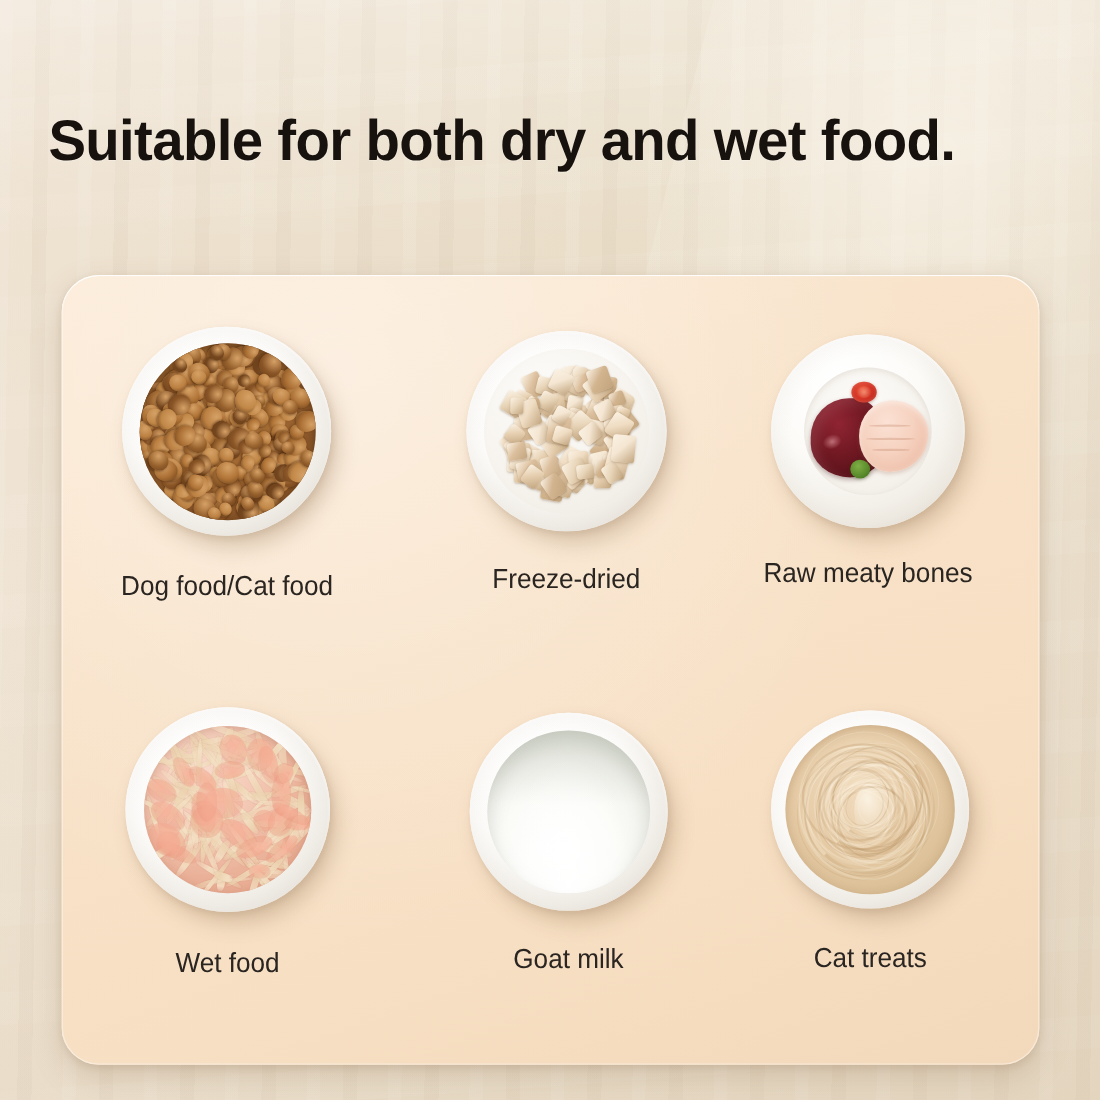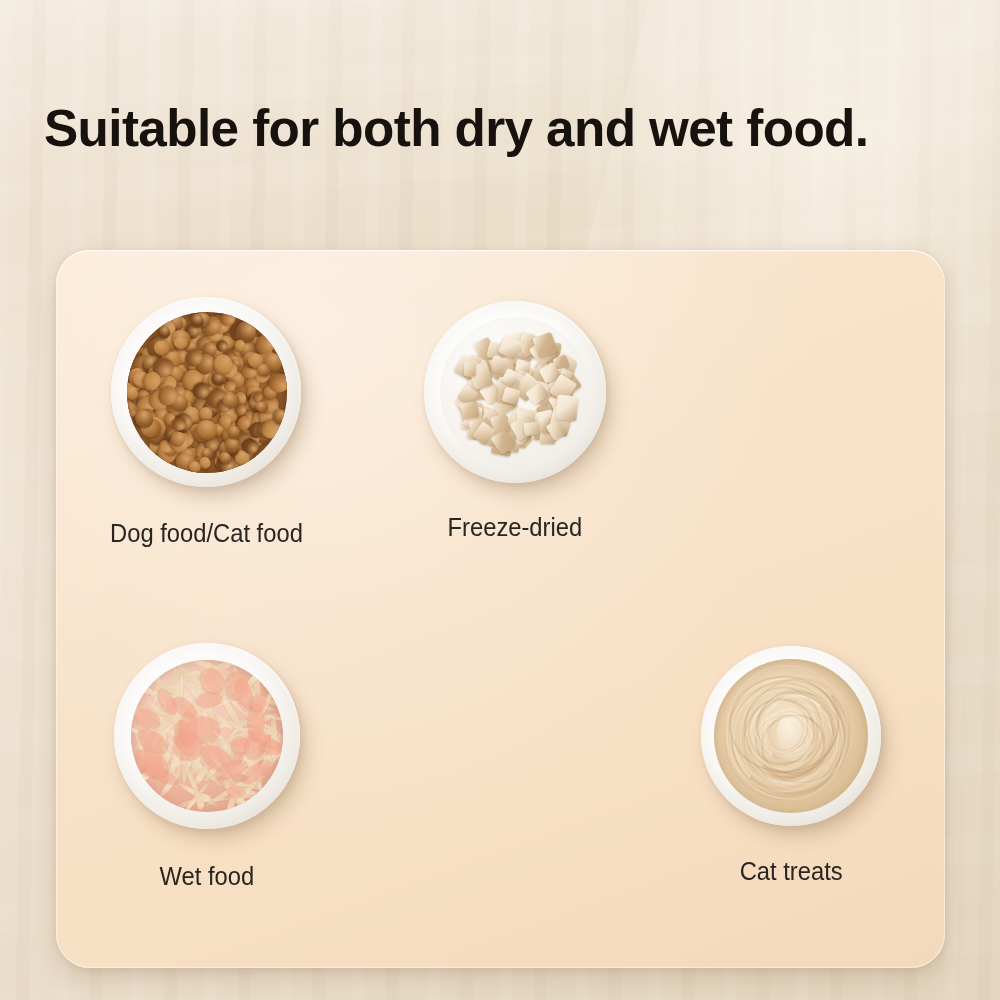--- a/index.html
+++ b/index.html
@@ -703,20 +703,37 @@
           <div class="kibble" style="left: 61.2952%; top: 90.9261%; width: 7.86477%; height: 7.07829%; transform: translate(-50%, -50%) rotate(48.8858deg); background: radial-gradient(circle at 36% 30%, rgb(214, 161, 102) 0%, rgb(156, 101, 48) 55%, rgb(107, 63, 26) 100%); box-shadow: rgba(60, 32, 8, 0.45) 0px 1px 2px;"></div>
           <div class="kibble" style="left: 49.7993%; top: 73.0526%; width: 13.2266%; height: 11.9039%; transform: translate(-50%, -50%) rotate(39.9591deg); background: radial-gradient(circle at 36% 30%, rgb(214, 161, 102) 0%, rgb(176, 116, 55) 55%, rgb(107, 63, 26) 100%); box-shadow: rgba(60, 32, 8, 0.45) 0px 1px 2px;"></div>
           <div class="kibble" style="left: 10.7844%; top: 66.3483%; width: 11.9427%; height: 10.7484%; transform: translate(-50%, -50%) rotate(39.0522deg); background: radial-gradient(circle at 36% 30%, rgb(214, 161, 102) 0%, rgb(150, 96, 44) 55%, rgb(107, 63, 26) 100%); box-shadow: rgba(60, 32, 8, 0.45) 0px 1px 2px;"></div>
           <div class="kibble" style="left: 42.5025%; top: 96.5264%; width: 7.59201%; height: 6.83281%; transform: translate(-50%, -50%) rotate(39.3537deg); background: radial-gradient(circle at 36% 30%, rgb(214, 161, 102) 0%, rgb(187, 128, 66) 55%, rgb(107, 63, 26) 100%); box-shadow: rgba(60, 32, 8, 0.45) 0px 1px 2px;"></div>
           <div class="kibble" style="left: 46.0311%; top: 48.8152%; width: 10.7554%; height: 9.67987%; transform: translate(-50%, -50%) rotate(149.799deg); background: radial-gradient(circle at 36% 30%, rgb(214, 161, 102) 0%, rgb(116, 70, 30) 55%, rgb(107, 63, 26) 100%); box-shadow: rgba(60, 32, 8, 0.45) 0px 1px 2px;"></div>
         </div>
     </div>
     <div class="label" style="margin-top:32px;">Dog food/Cat food</div>
   </div>
 
+  <div class="cell" style="left:701px; top:304px; width:176px;">
+    <div class="dish" id="dish-meat" style="width:176px;height:176px;">
+      <div class="inner">
+        <div class="liver">
+          <div class="liver-hl"></div>
+        </div>
+        <div class="chicken">
+          <div class="chicken-line" style="left:14%;top:34%;width:62%;"></div>
+          <div class="chicken-line" style="left:10%;top:52%;width:72%;"></div>
+          <div class="chicken-line" style="left:20%;top:68%;width:54%;"></div>
+        </div>
+        <div class="tomato"></div>
+        <div class="broccoli"></div>
+      </div>
+    </div>
+    <div class="label" style="margin-top:27px;">Raw meaty bones</div>
+  </div>
 
   <div class="cell" style="left:114px; top:643px; width:186px;">
     <div class="dish" id="dish-wet" style="width:186px;height:186px;">
       <div class="inner" id="wet-well">
         <div class="wet-jelly"></div>
       <div class="shred" style="left: 28.5502%; top: 19.6486%; width: 30.4866%; height: 3.66893%; transform: translate(-50%, -50%) rotate(130.394deg); opacity: 0.988967;"></div>
           <div class="shred" style="left: 36.8174%; top: 66.6953%; width: 30.6686%; height: 3.87855%; transform: translate(-50%, -50%) rotate(98.3631deg); opacity: 0.919939;"></div>
           <div class="shred" style="left: 69.1884%; top: 90.1651%; width: 29.1211%; height: 3.98069%; transform: translate(-50%, -50%) rotate(56.5417deg); opacity: 0.965012;"></div>
           <div class="shred" style="left: 35.8326%; top: 70.1266%; width: 25.8824%; height: 2.65046%; transform: translate(-50%, -50%) rotate(92.8968deg); opacity: 0.727154;"></div>
           <div class="shred" style="left: 62.8154%; top: 54.745%; width: 26.3357%; height: 2.51121%; transform: translate(-50%, -50%) rotate(44.2435deg); opacity: 0.952934;"></div>
@@ -889,20 +906,28 @@
           <div style="position: absolute; border-radius: 50%; left: 82.3483%; top: 73.6183%; width: 23.3535%; height: 9.11291%; transform: translate(-50%, -50%) rotate(140.848deg); background: radial-gradient(at 40% 35%, rgba(247, 176, 152, 0.85), rgba(232, 146, 120, 0.3) 70%, rgba(232, 146, 120, 0) 100%);"></div>
           <div style="position: absolute; border-radius: 50%; left: 13.6479%; top: 68.4217%; width: 25.2096%; height: 17.6086%; transform: translate(-50%, -50%) rotate(38.9632deg); background: radial-gradient(at 40% 35%, rgba(247, 176, 152, 0.85), rgba(232, 146, 120, 0.3) 70%, rgba(232, 146, 120, 0) 100%);"></div>
           <div style="position: absolute; border-radius: 50%; left: 37.1711%; top: 45.0764%; width: 23.5835%; height: 12.5116%; transform: translate(-50%, -50%) rotate(90.3702deg); background: radial-gradient(at 40% 35%, rgba(247, 176, 152, 0.85), rgba(232, 146, 120, 0.3) 70%, rgba(232, 146, 120, 0) 100%);"></div>
           <div style="position: absolute; border-radius: 50%; left: 83.3003%; top: 28.3858%; width: 12.8486%; height: 11.0077%; transform: translate(-50%, -50%) rotate(128.296deg); background: radial-gradient(at 40% 35%, rgba(247, 176, 152, 0.85), rgba(232, 146, 120, 0.3) 70%, rgba(232, 146, 120, 0) 100%);"></div>
           <div style="position: absolute; border-radius: 50%; left: 69.1604%; top: 86.5685%; width: 13.0173%; height: 8.24937%; transform: translate(-50%, -50%) rotate(3.73058deg); background: radial-gradient(at 40% 35%, rgba(247, 176, 152, 0.85), rgba(232, 146, 120, 0.3) 70%, rgba(232, 146, 120, 0) 100%);"></div>
         </div>
     </div>
     <div class="label" style="margin-top:33px;">Wet food</div>
   </div>
 
+  <div class="cell" style="left:427px; top:648px; width:180px;">
+    <div class="dish" id="dish-milk" style="width:180px;height:180px;">
+      <div class="inner">
+        <div class="milk-surface"></div>
+      </div>
+    </div>
+    <div class="label" style="margin-top:30px;">Goat milk</div>
+  </div>
 
   <div class="cell" style="left:701px; top:646px; width:180px;">
     <div class="dish" id="dish-treats" style="width:180px;height:180px;">
       <div class="inner" id="treats-well">
         <div class="swirl" style="left:12%;top:12%;width:76%;height:76%;"></div>
         <div class="swirl" style="left:22%;top:22%;width:56%;height:56%;"></div>
         <div class="swirl" style="left:32%;top:32%;width:36%;height:36%;"></div>
         <div class="treats-peak"></div>
       <div style="position: absolute; border-radius: 50%; left: 31.4354%; top: 28.5698%; width: 48.8619%; height: 48.8372%; border: 1.4px solid rgba(255, 248, 232, 0.15); transform: rotate(296.829deg);"></div>
           <div style="position: absolute; border-radius: 50%; left: 29.4411%; top: 33.9557%; width: 41.7652%; height: 43.2162%; border: 1.4px solid rgba(180, 144, 96, 0.16); transform: rotate(124.853deg);"></div>

